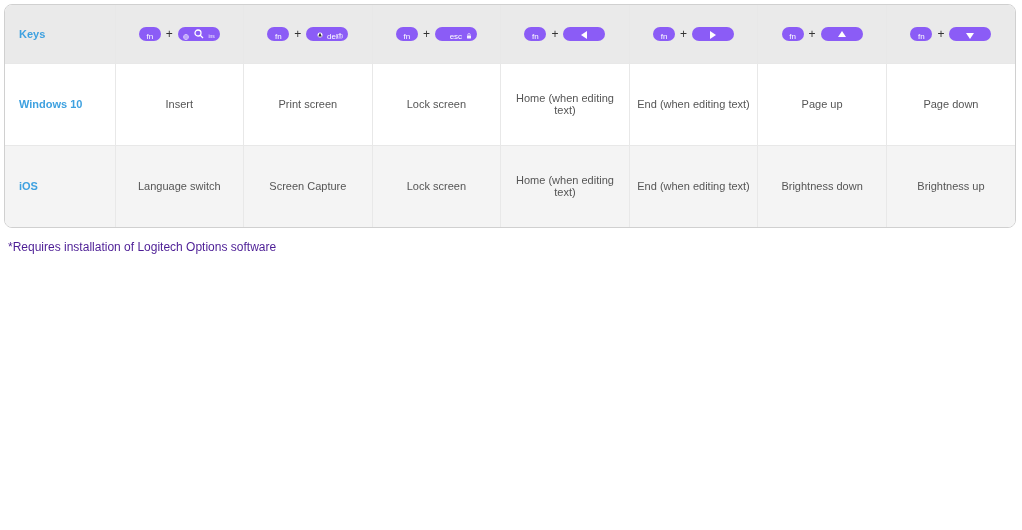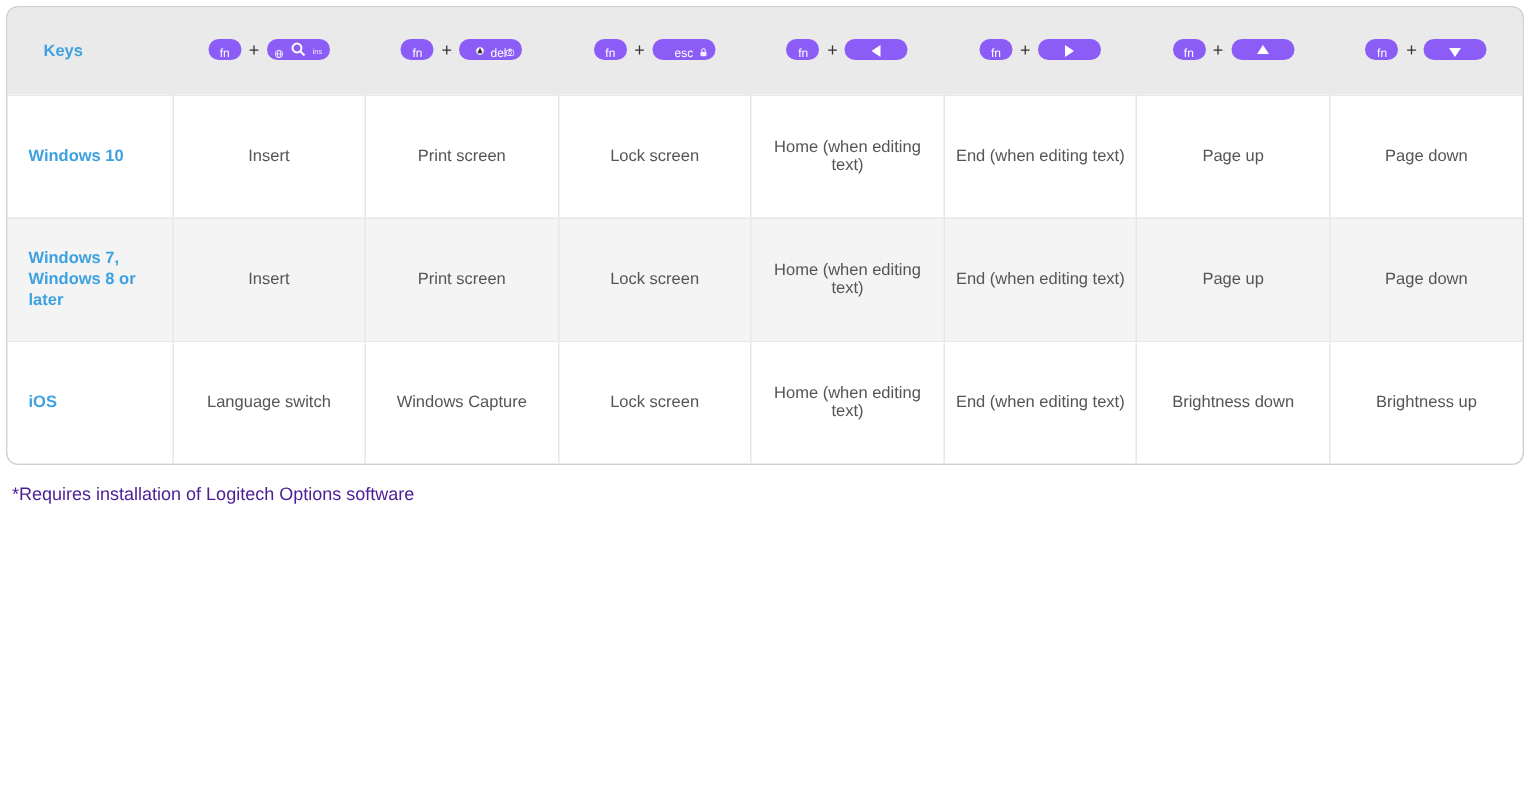--- a/index.html
+++ b/index.html
@@ -32,21 +32,21 @@
   th:last-child, td:last-child { border-right: none; }
   thead th {
     background: #eaeaea;
     height: 58px;
     font-weight: normal;
   }
   thead th.rowlabel-head {
     color: #3ea1e0;
     font-weight: bold;
     text-align: left;
-    padding-left: 24px;
+    padding-left: 14px;
   }
   tbody tr { height: 82px; }
   tbody tr:nth-child(odd) { background: #ffffff; }
   tbody tr:nth-child(even) { background: #f4f4f4; }
   tbody tr { border-top: 1px solid #e8e8e8; }
   td.rowlabel {
     color: #3ea1e0;
     font-weight: bold;
     text-align: left;
     padding-left: 14px;
@@ -292,33 +292,23 @@
           <td class="rowlabel">Windows 10</td>
           <td>Insert</td>
           <td>Print screen</td>
           <td>Lock screen</td>
           <td>Home (when editing text)</td>
           <td>End (when editing text)</td>
           <td>Page up</td>
           <td>Page down</td>
         </tr>
         <tr>
-          <td class="rowlabel">Windows 7, Windows 8 or later</td>
-          <td>Insert</td>
-          <td>Print screen</td>
-          <td>Lock screen</td>
-          <td>Home (when editing text)</td>
-          <td>End (when editing text)</td>
-          <td>Page up</td>
-          <td>Page down</td>
-        </tr>
-        <tr>
           <td class="rowlabel">iOS</td>
           <td>Language switch</td>
-          <td>Windows Capture</td>
+          <td>Screen Capture</td>
           <td>Lock screen</td>
           <td>Home (when editing text)</td>
           <td>End (when editing text)</td>
           <td>Brightness down</td>
           <td>Brightness up</td>
         </tr>
       </tbody>
   </table>
 </div>
 

